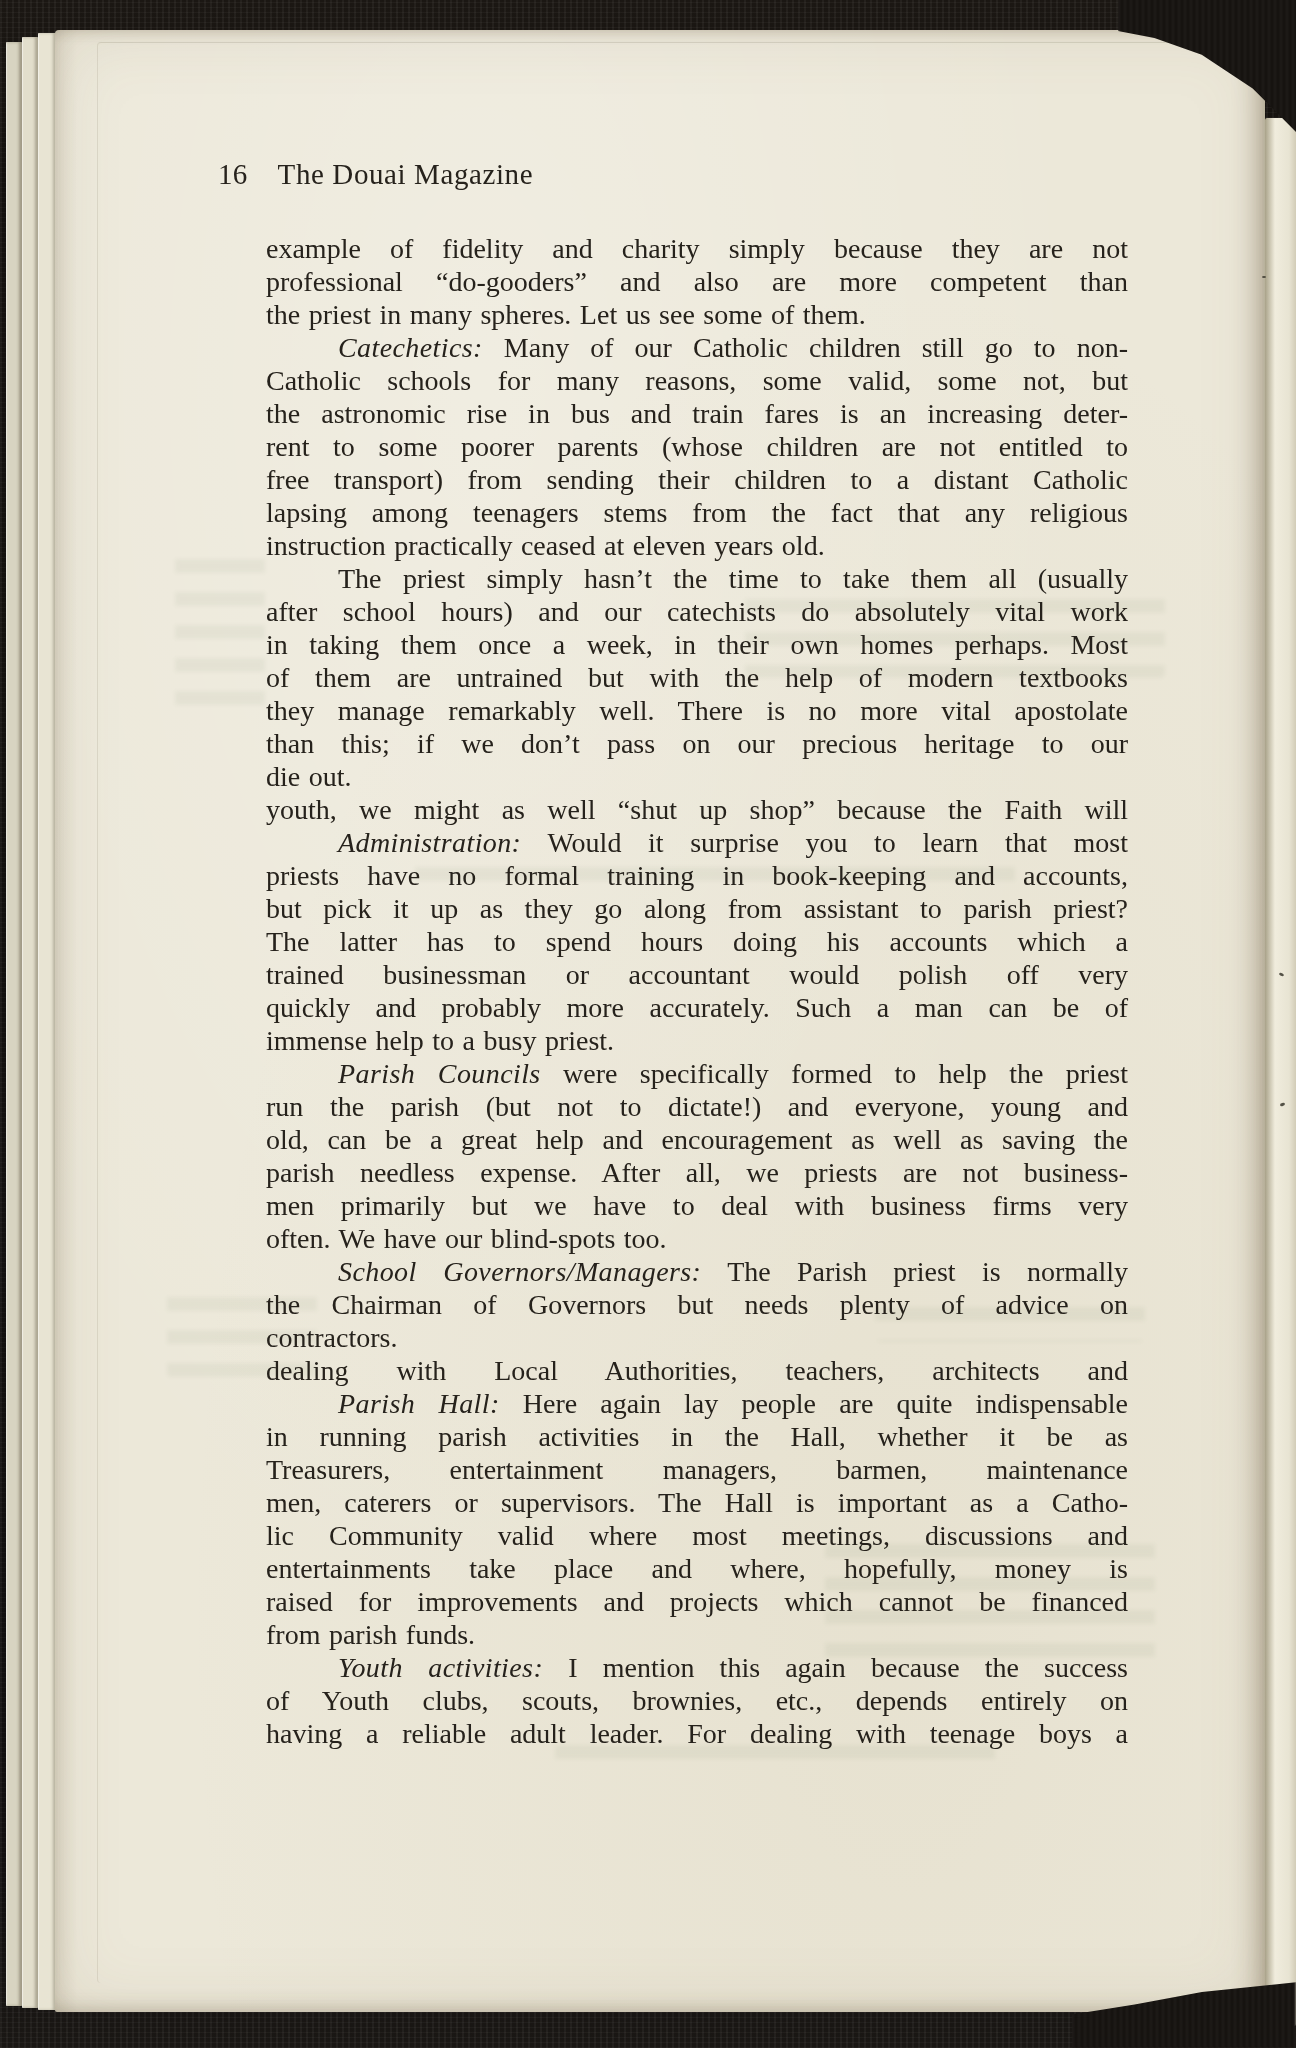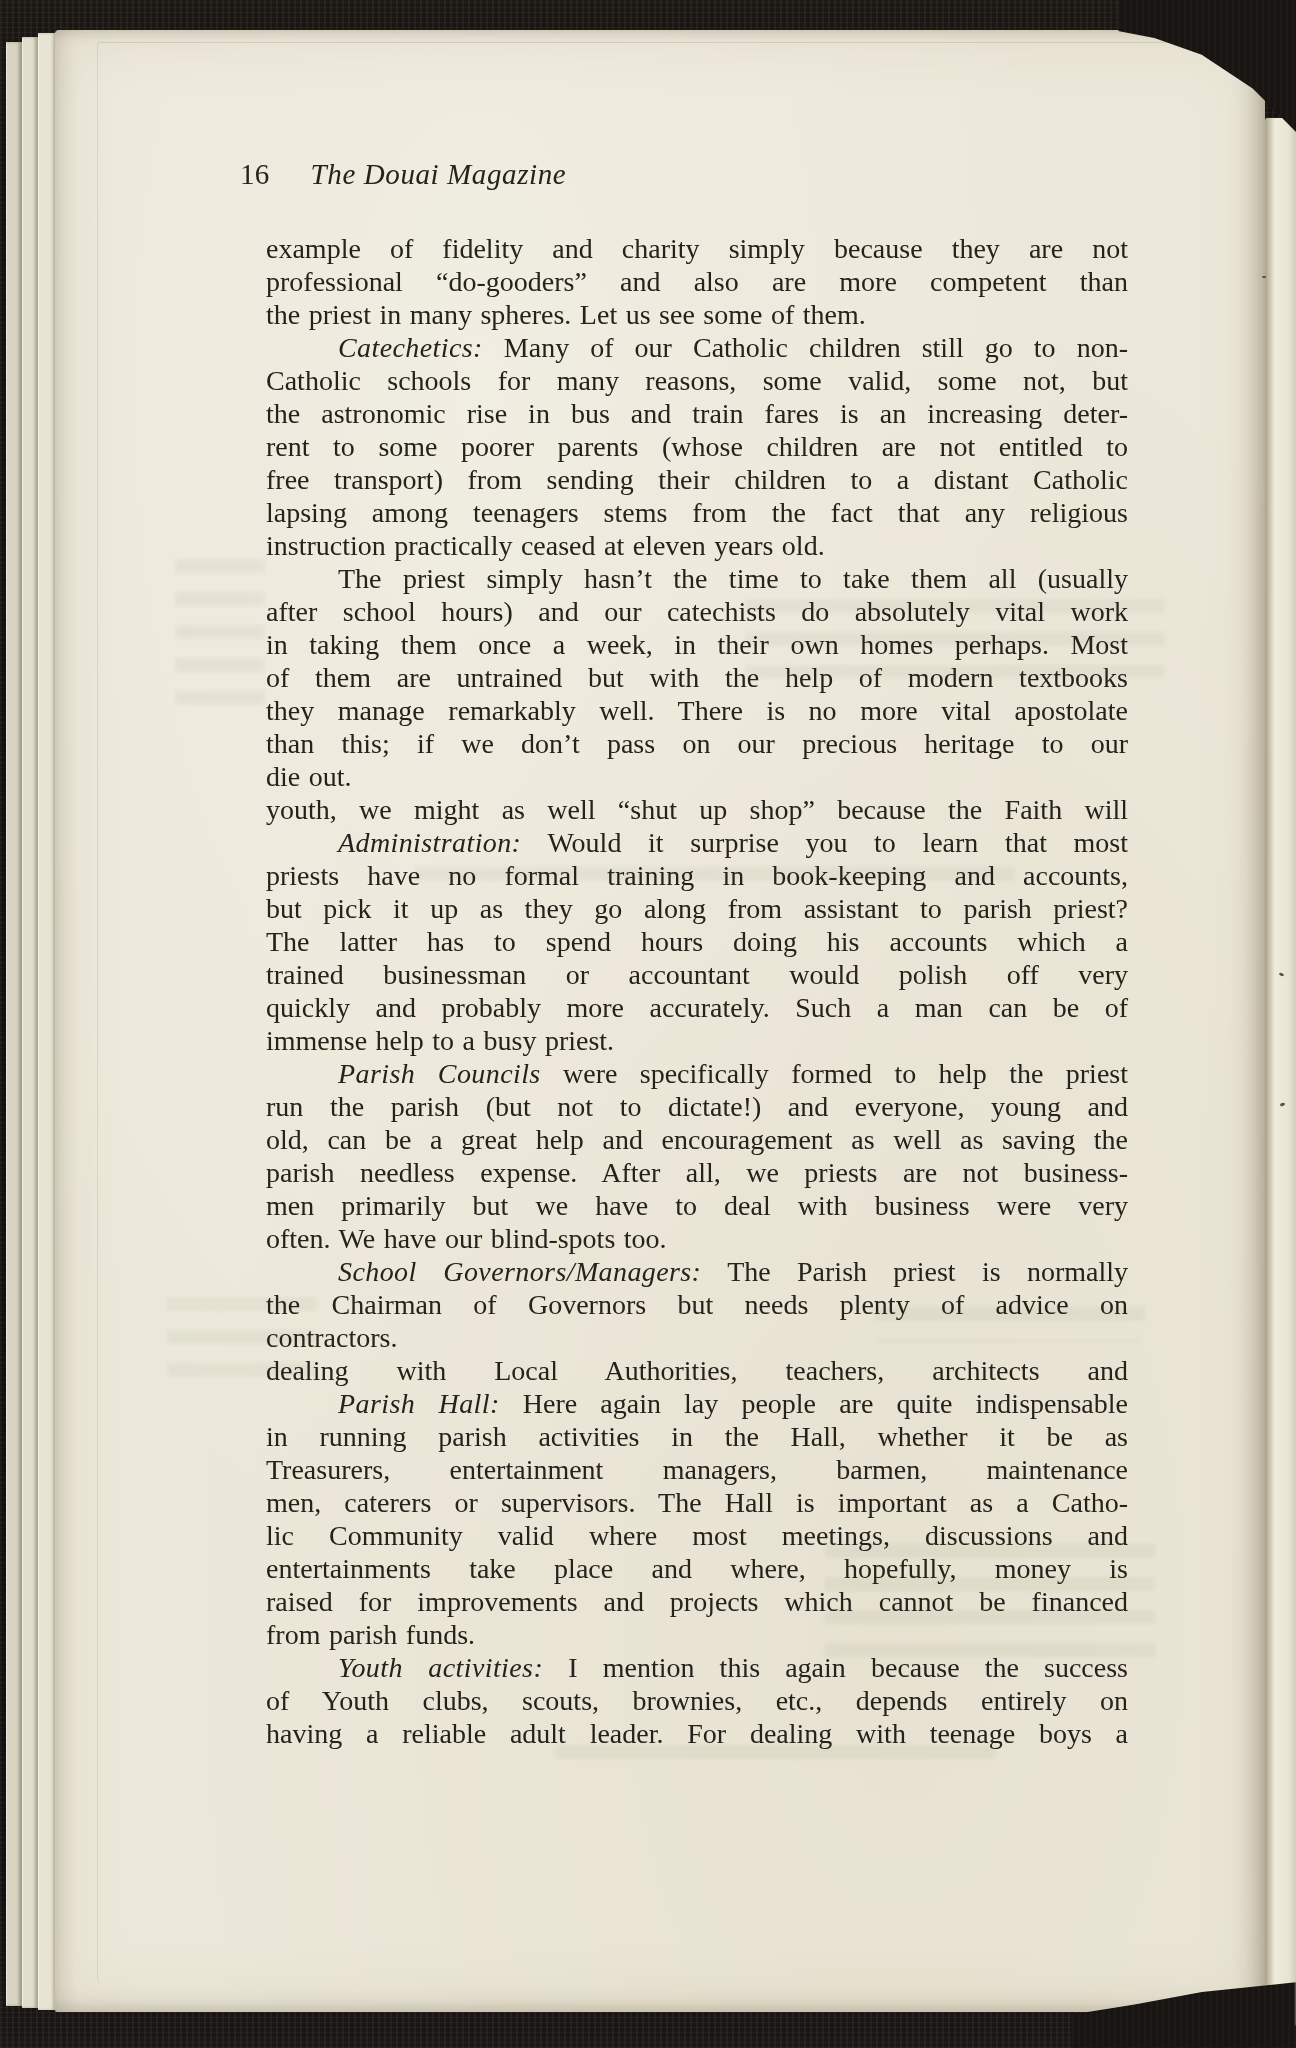--- a/index.html
+++ b/index.html
@@ -61,22 +61,22 @@
     position:absolute;left:1072px;top:1978px;width:224px;height:70px;
     background:
       repeating-linear-gradient(90deg, rgba(255,255,255,.05) 0 2px, rgba(0,0,0,0) 2px 6px),
       #15120f;
     clip-path:polygon(0 52%,28% 38%,58% 20%,100% 6%,100% 100%,0 100%);
     filter:blur(1.2px);
   }
   
   .header{position:absolute;left:163px;top:128px;font-size:29px;color:var(--ink,#26221c);
           letter-spacing:.3px;white-space:nowrap;}
-  .pagenum{font-style:normal;margin-left:22px;}
-  .runtitle{font-style:italic;margin-left:41px;letter-spacing:.6px;}
+  .pagenum{font-style:normal;}
+  .runtitle{margin-left:30px;letter-spacing:.6px;}
   
   .text-col{position:absolute;left:163px;top:202px;width:910px;
             font-size:28px;line-height:33px;color:var(--ink,#26221c);word-spacing:1.5px;}
   .tl{text-align:justify;text-align-last:justify;white-space:normal;margin-left:48px;}
   .tl.end{text-align-last:left;}
   .tl.ind{padding-left:72px;}
   .tl i{letter-spacing:.4px;}
   
   .ghost{position:absolute;opacity:.06;filter:blur(2.2px);border-radius:6px;pointer-events:none;
     background:repeating-linear-gradient(180deg, rgba(0,0,0,0) 0 9px, rgba(72,96,60,.95) 9px 23px, rgba(0,0,0,0) 23px 33px);}
@@ -139,21 +139,21 @@
         <div class="tl"><span>priests have no formal training in book-keeping and accounts,</span></div>
         <div class="tl"><span>but pick it up as they go along from assistant to parish priest?</span></div>
         <div class="tl"><span>The latter has to spend hours doing his accounts which a</span></div>
         <div class="tl"><span>trained businessman or accountant would polish off very</span></div>
         <div class="tl"><span>quickly and probably more accurately. Such a man can be of</span></div>
         <div class="tl end"><span>immense help to a busy priest.</span></div>
         <div class="tl ind"><i>Parish Councils</i><span> were specifically formed to help the priest</span></div>
         <div class="tl"><span>run the parish (but not to dictate!) and everyone, young and</span></div>
         <div class="tl"><span>old, can be a great help and encouragement as well as saving the</span></div>
         <div class="tl"><span>parish needless expense. After all, we priests are not business-</span></div>
-        <div class="tl"><span>men primarily but we have to deal with business were very</span></div>
+        <div class="tl"><span>men primarily but we have to deal with business firms very</span></div>
         <div class="tl end"><span>often. We have our blind-spots too.</span></div>
         <div class="tl ind"><i>School Governors/Managers:</i><span> The Parish priest is normally</span></div>
         <div class="tl"><span>the Chairman of Governors but needs plenty of advice on</span></div>
         <div class="tl end"><span>contractors.</span></div>
         <div class="tl"><span>dealing with Local Authorities, teachers, architects and</span></div>
         <div class="tl ind"><i>Parish Hall:</i><span> Here again lay people are quite indispensable</span></div>
         <div class="tl"><span>in running parish activities in the Hall, whether it be as</span></div>
         <div class="tl"><span>Treasurers, entertainment managers, barmen, maintenance</span></div>
         <div class="tl"><span>men, caterers or supervisors. The Hall is important as a Catho-</span></div>
         <div class="tl"><span>lic Community valid where most meetings, discussions and</span></div>

